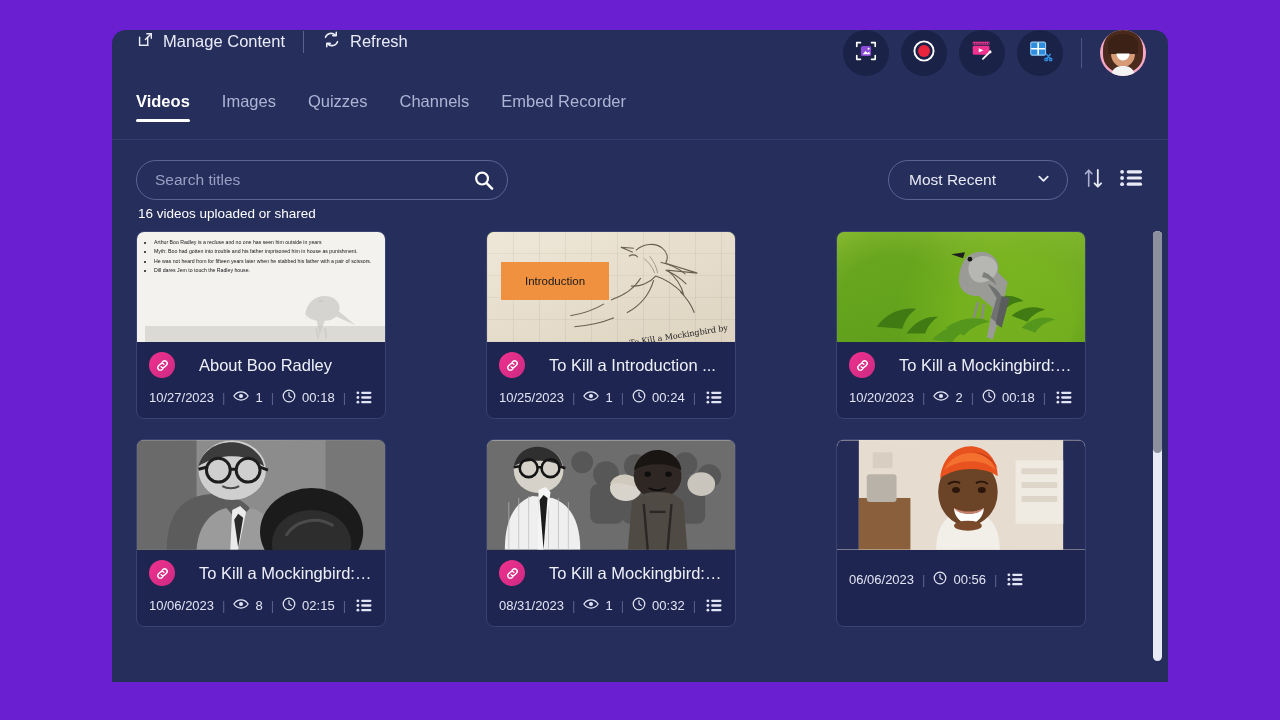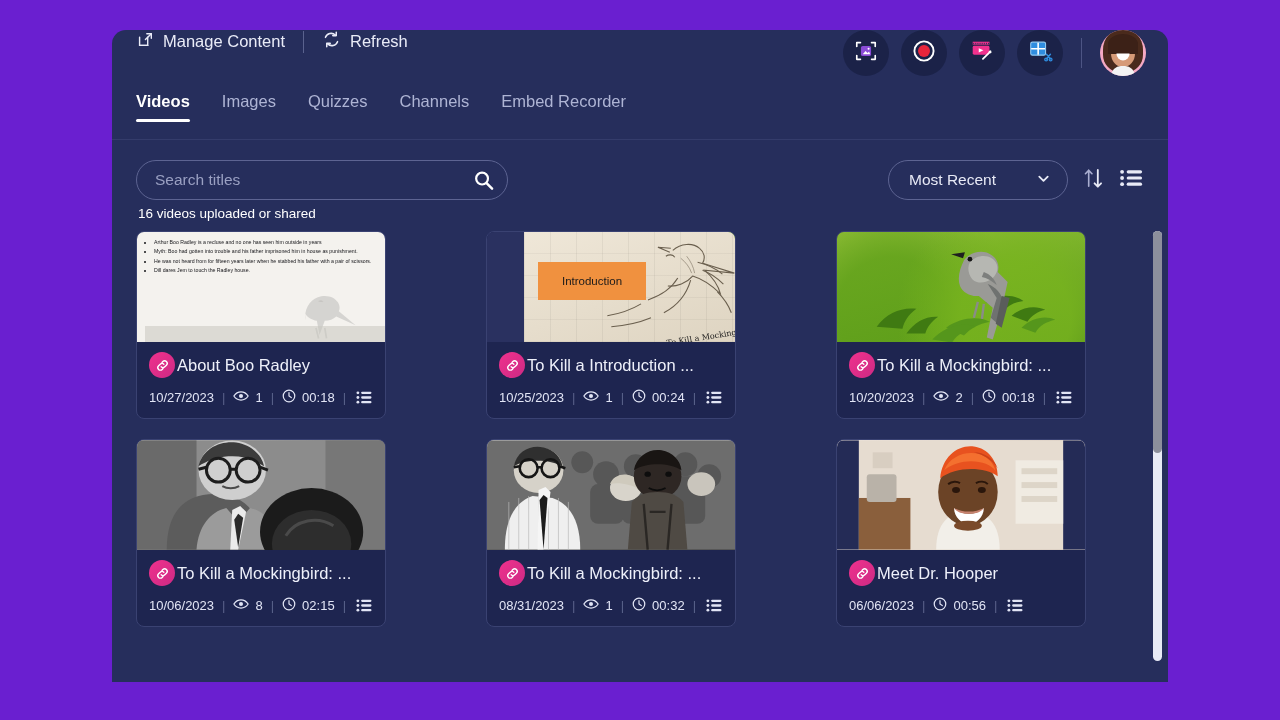--- a/index.html
+++ b/index.html
@@ -153,21 +153,21 @@
     border: 1px solid #3a4272;
     overflow: hidden;
   }
   .thumb {
     width: 100%; height: 110px;
     position: relative; overflow: hidden;
     background: #2a3160;
   }
   .card-body { padding: 10px 12px 12px 12px; }
   .card-title-row {
-    display: flex; align-items: center; gap: 2px;
+    display: flex; align-items: center; gap: 24px;
   }
   .link-badge {
     width: 26px; height: 26px; border-radius: 50%;
     background: linear-gradient(135deg,#f0318d,#cc2a84);
     display: flex; align-items: center; justify-content: center;
     flex-shrink: 0; cursor: pointer;
   }
   .card-title {
     color: #eef0fa; font-size: 16.5px;
     white-space: nowrap; overflow: hidden; text-overflow: ellipsis;
@@ -203,21 +203,21 @@
   .t-slide ul { padding-left:9px; }
   .t-slide .ghostbird {
     position:absolute; right:18px; bottom:0; width:88px; height:74px;
     opacity:.22;
   }
   .t-slide .ghostrail {
     position:absolute; left:8px; bottom:0; right:0; height:16px;
     background:#c9c6c0; opacity:.55;
   }
 
-  .t-sketch { width:100%; height:100%; background:#84cc16; position:relative;margin-left:37px; }
+  .t-sketch { width:100%; height:100%; background:#84cc16; position:relative; }
   .t-sketch .paperlines {
     position:absolute; inset:0;
     background:
       repeating-linear-gradient(90deg, rgba(0,0,0,.05) 0 1px, transparent 1px 26px),
       repeating-linear-gradient(0deg, rgba(0,0,0,.04) 0 1px, transparent 1px 22px),
       linear-gradient(160deg,#efe7d8,#ddd3c0);
   }
   .t-sketch .introbox {
     position:absolute; left:14px; top:30px;
     width: 108px; height:38px; background:#f0913f;
@@ -809,29 +809,20 @@
                   <ellipse cx="146" cy="50" rx="4" ry="3"></ellipse>
                 </g>
                 <path d="M112 44c4-3 9-3 12-1M140 43c4-2 9-2 12 1" stroke="#2a160b" stroke-width="2" fill="none"></path>
                 <path d="M118 68c8 8 22 8 30 0 0 10-8 16-15 16s-15-6-15-16z" fill="#ffffff"></path>
                 <path d="M118 68c8 5 22 5 30 0-2 4-8 6-15 6s-13-2-15-6z" fill="#c8836f"></path>
                 <ellipse cx="132" cy="86" rx="14" ry="5" fill="#7a4a2a"></ellipse>
               </svg>
             </div>
           </div>
           <div class="card-body">
-            <div class="card-title-row">
-              <div class="link-badge">
-                <svg width="15" height="15" viewBox="0 0 18 18" fill="none">
-                  <path d="M7.4 10.6a3 3 0 0 0 4.3 0l2-2a3 3 0 0 0-4.3-4.3l-1 1" stroke="#fff" stroke-width="1.7" stroke-linecap="round"></path>
-                  <path d="M10.6 7.4a3 3 0 0 0-4.3 0l-2 2a3 3 0 1 0 4.3 4.3l1-1" stroke="#fff" stroke-width="1.7" stroke-linecap="round"></path>
-                </svg>
-              </div>
-              <div class="card-title">Meet Dr. Hooper</div>
-            </div>
             <div class="card-meta">
               <span>06/06/2023</span>
               <span class="meta-pipe">|</span>
               <span class="meta-item">
                 <span>
                   <svg width="14" height="14" viewBox="0 0 16 16" fill="none">
                     <circle cx="8" cy="8" r="6.6" stroke="#e2e5f5" stroke-width="1.4"></circle>
                     <path d="M8 4.2V8l2.6 1.8" stroke="#e2e5f5" stroke-width="1.4" stroke-linecap="round"></path>
                   </svg>
                 </span>

